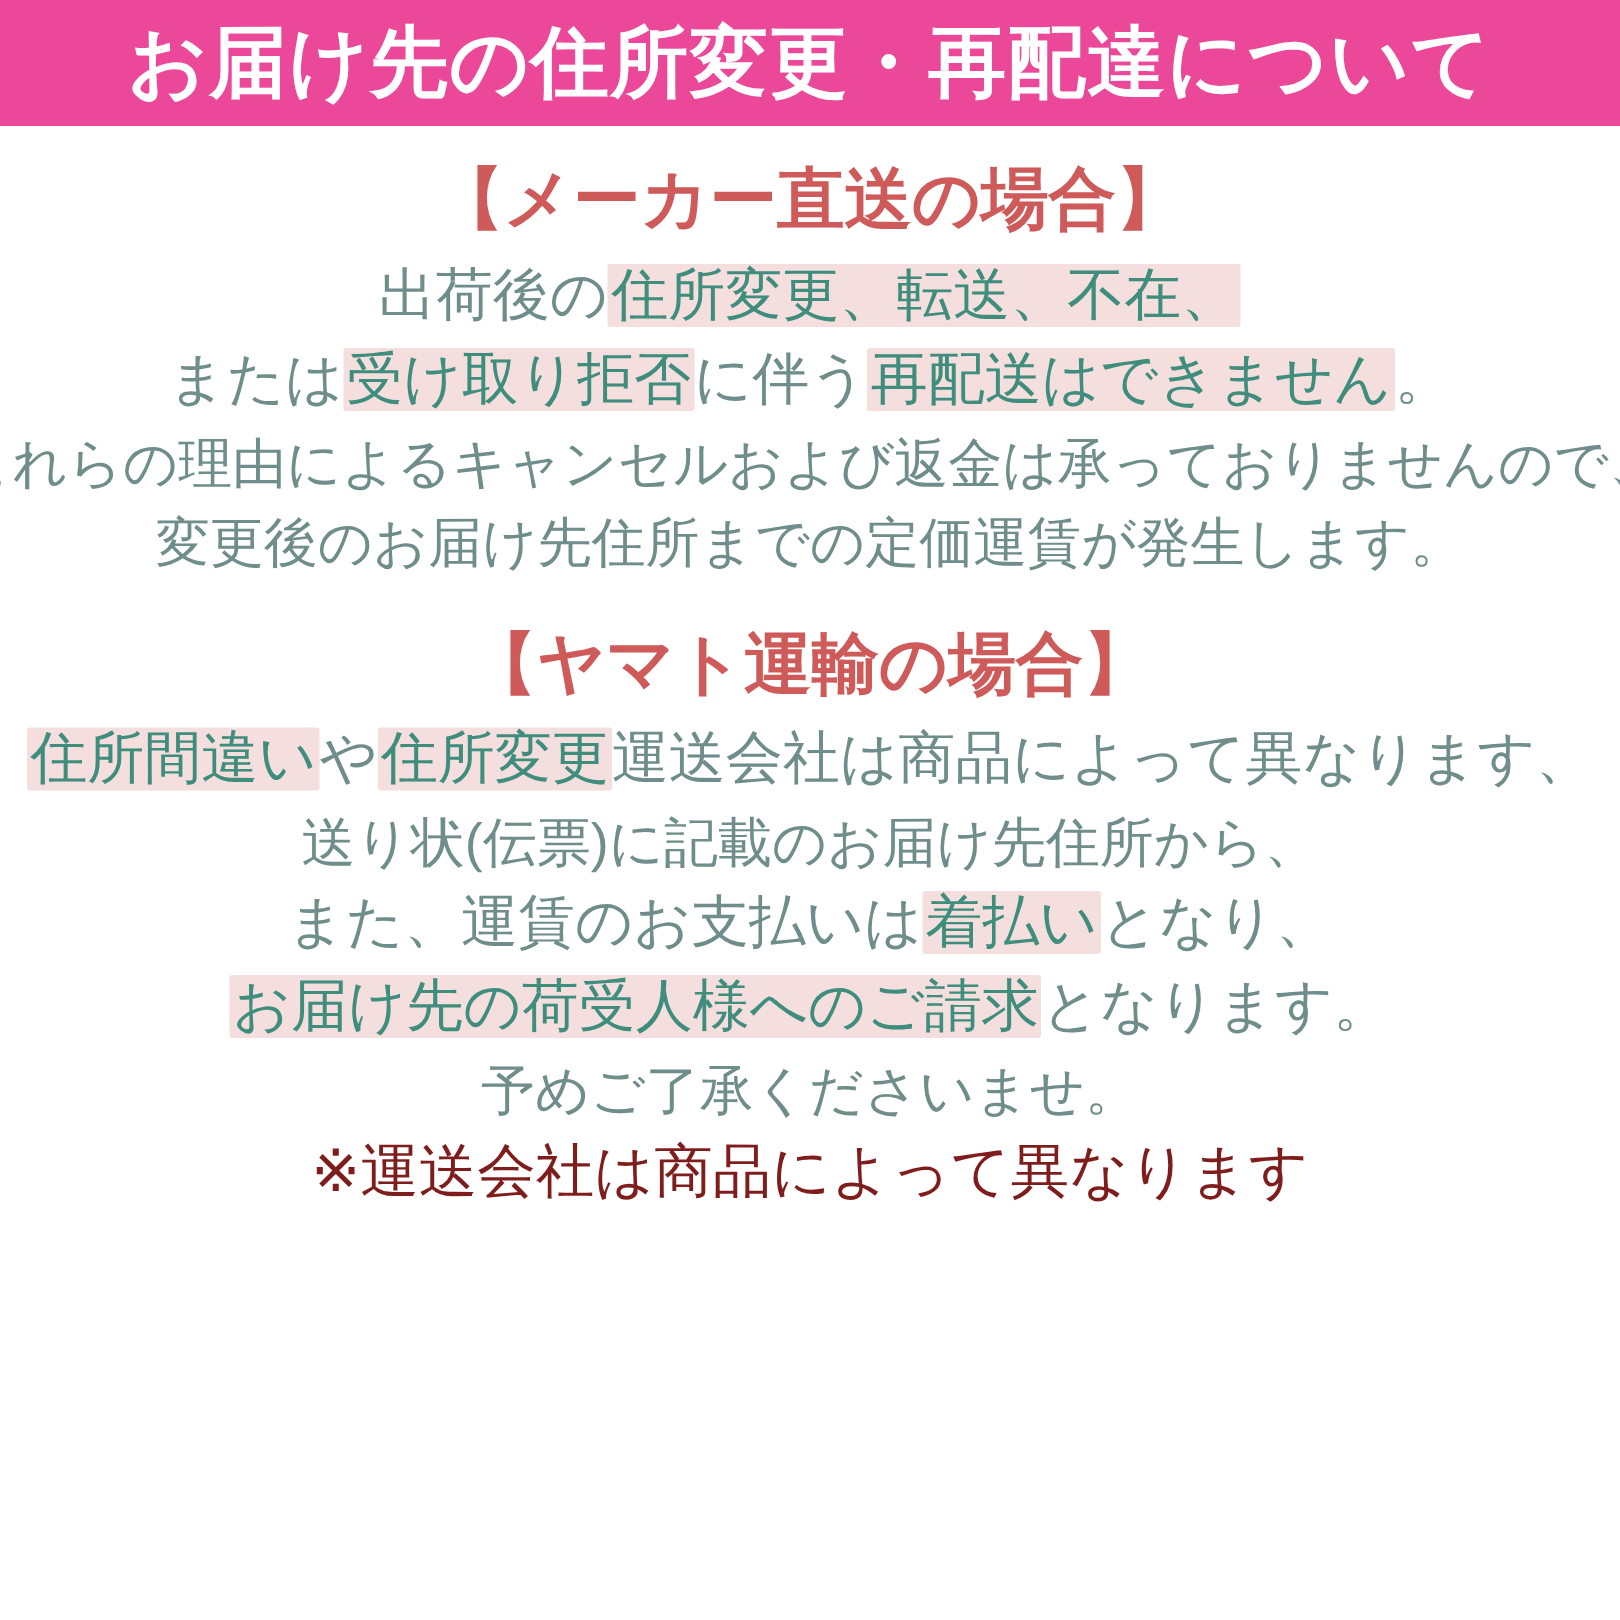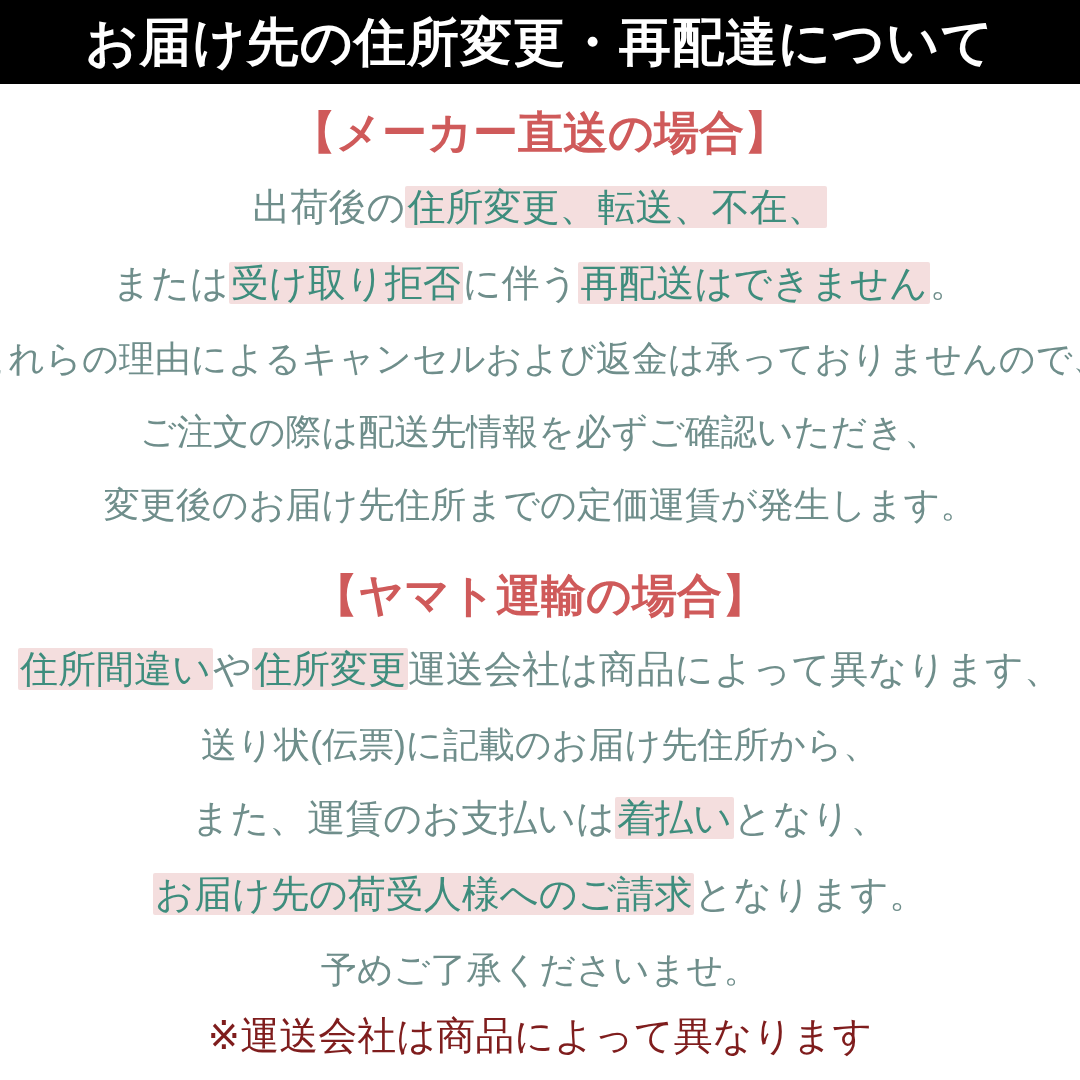--- a/index.html
+++ b/index.html
@@ -17,21 +17,21 @@
     position: relative;
     width: 1080px;
     height: 1080px;
     box-sizing: border-box;
     display: flex;
     flex-direction: column;
     align-items: stretch;
   }
   
   .banner {
-    background: #000000;
+    background: #ec4899;
     color: #ffffff;
     height: 84px;
     display: flex;
     align-items: center;
     justify-content: center;
     letter-spacing: 1px;
   }
   .banner-title {
     font-size: 52px;
     font-weight: bold;
@@ -58,21 +58,21 @@
   }
   .section-heading.second {
     margin-top: 26px;
   }
   .line {
     color: #6f8e8b;
     font-size: 38px;
     line-height: 1.42;
     text-align: left;
     white-space: nowrap;
-    margin: 11px 0;
+    margin: 1px 0;
   }
   .line.small {
     font-size: 36px;
   }
   .hl-green {
     color: #3e8d7d;
     background: #f4dede;
     padding: 0 2px;
     border-radius: 2px;
   }
@@ -106,23 +106,20 @@
     </div>
 
     <div class="line">
       <span class="hl-plain">または</span><span class="hl-green">受け取り拒否</span><span class="hl-plain">に伴う</span><span class="hl-green">再配送はできません</span><span class="hl-plain">。</span>
     </div>
 
     <div class="line small">
       <span class="hl-plain">これらの理由によるキャンセルおよび返金は承っておりませんので、</span>
     </div>
 
-    <div class="line small">
-      <span class="hl-plain">ご注文の際は配送先情報を必ずご確認いただき、</span>
-    </div>
 
     <div class="line small">
       <span class="hl-plain">変更後のお届け先住所までの定価運賃が発生します。</span>
     </div>
 
     <div class="section-heading second">【ヤマト運輸の場合】</div>
 
     <div class="line">
       <span class="hl-green">住所間違い</span><span class="hl-plain">や</span><span class="hl-green">住所変更</span><span class="hl-plain">運送会社は商品によって異なります、</span>
     </div>

